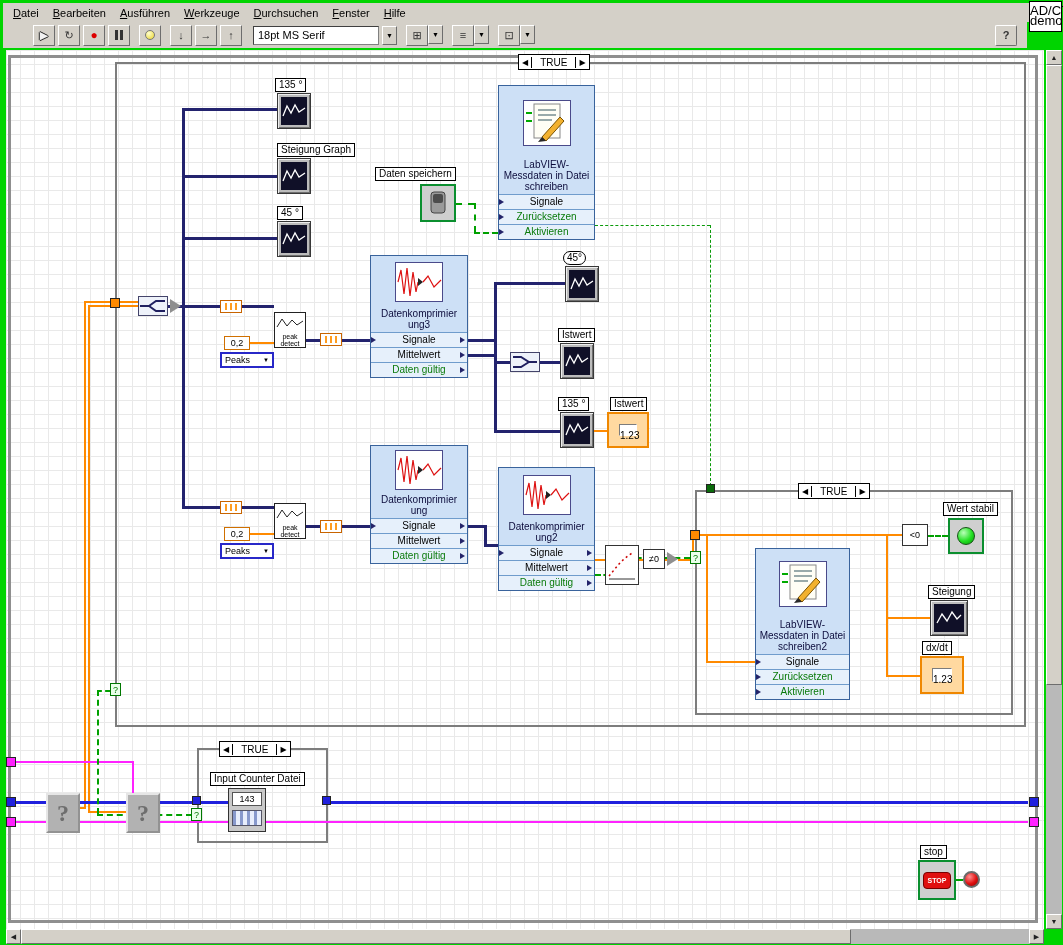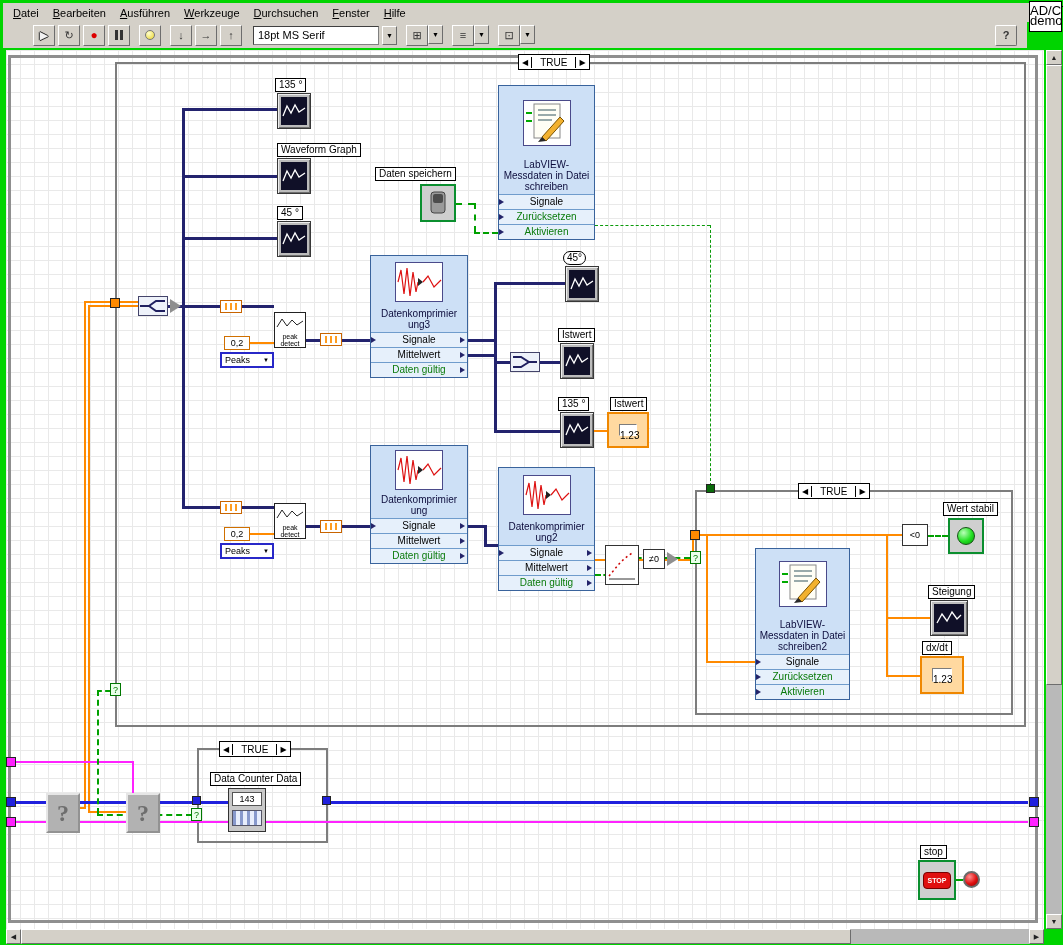--- a/index.html
+++ b/index.html
@@ -284,21 +284,21 @@
 
     <div class="lbl" style="left:269px;top:28px;">135 °</div>
     <div class="tg" style="left:271px;top:43px;">
       <div class="tgscr">
           <svg width="24" height="18" viewBox="0 0 24 18">
             <polyline points="1,14 5,4 9,11 13,3 17,10 23,6" fill="none" stroke="#fff" stroke-width="1.3"></polyline>
           </svg>
         </div>
     </div>
 
-    <div class="lbl" style="left:271px;top:93px;">Waveform Graph</div>
+    <div class="lbl" style="left:271px;top:93px;">Steigung Graph</div>
     <div class="tg" style="left:271px;top:108px;">
       <div class="tgscr">
           <svg width="24" height="18" viewBox="0 0 24 18">
             <polyline points="1,14 5,4 9,11 13,3 17,10 23,6" fill="none" stroke="#fff" stroke-width="1.3"></polyline>
           </svg>
         </div>
     </div>
 
     <div class="lbl" style="left:271px;top:156px;">45 °</div>
     <div class="tg" style="left:271px;top:171px;">
@@ -514,21 +514,21 @@
             <polyline points="1,14 6,5 11,12 16,3 21,10 25,6" fill="none" stroke="#fff" stroke-width="1.3"></polyline>
           </svg>
         </div>
     </div>
 
     <div class="lbl" style="left:916px;top:591px;">dx/dt</div>
     <div class="num" style="left:914px;top:606px;width:44px;height:38px;">
       <div class="numval">1.23</div>
     </div>
 
-    <div class="lbl" style="left:204px;top:722px;">Data Counter Data</div>
+    <div class="lbl" style="left:204px;top:722px;">Input Counter Datei</div>
     <div class="ctr" style="left:222px;top:738px;">
       <div class="ctrval">143</div>
       <div class="ctrgrid"></div>
     </div>
 
     <div class="qvi" style="left:40px;top:743px;">
         <span>?</span>
       </div>
     <div class="qvi" style="left:120px;top:743px;">
         <span>?</span>

